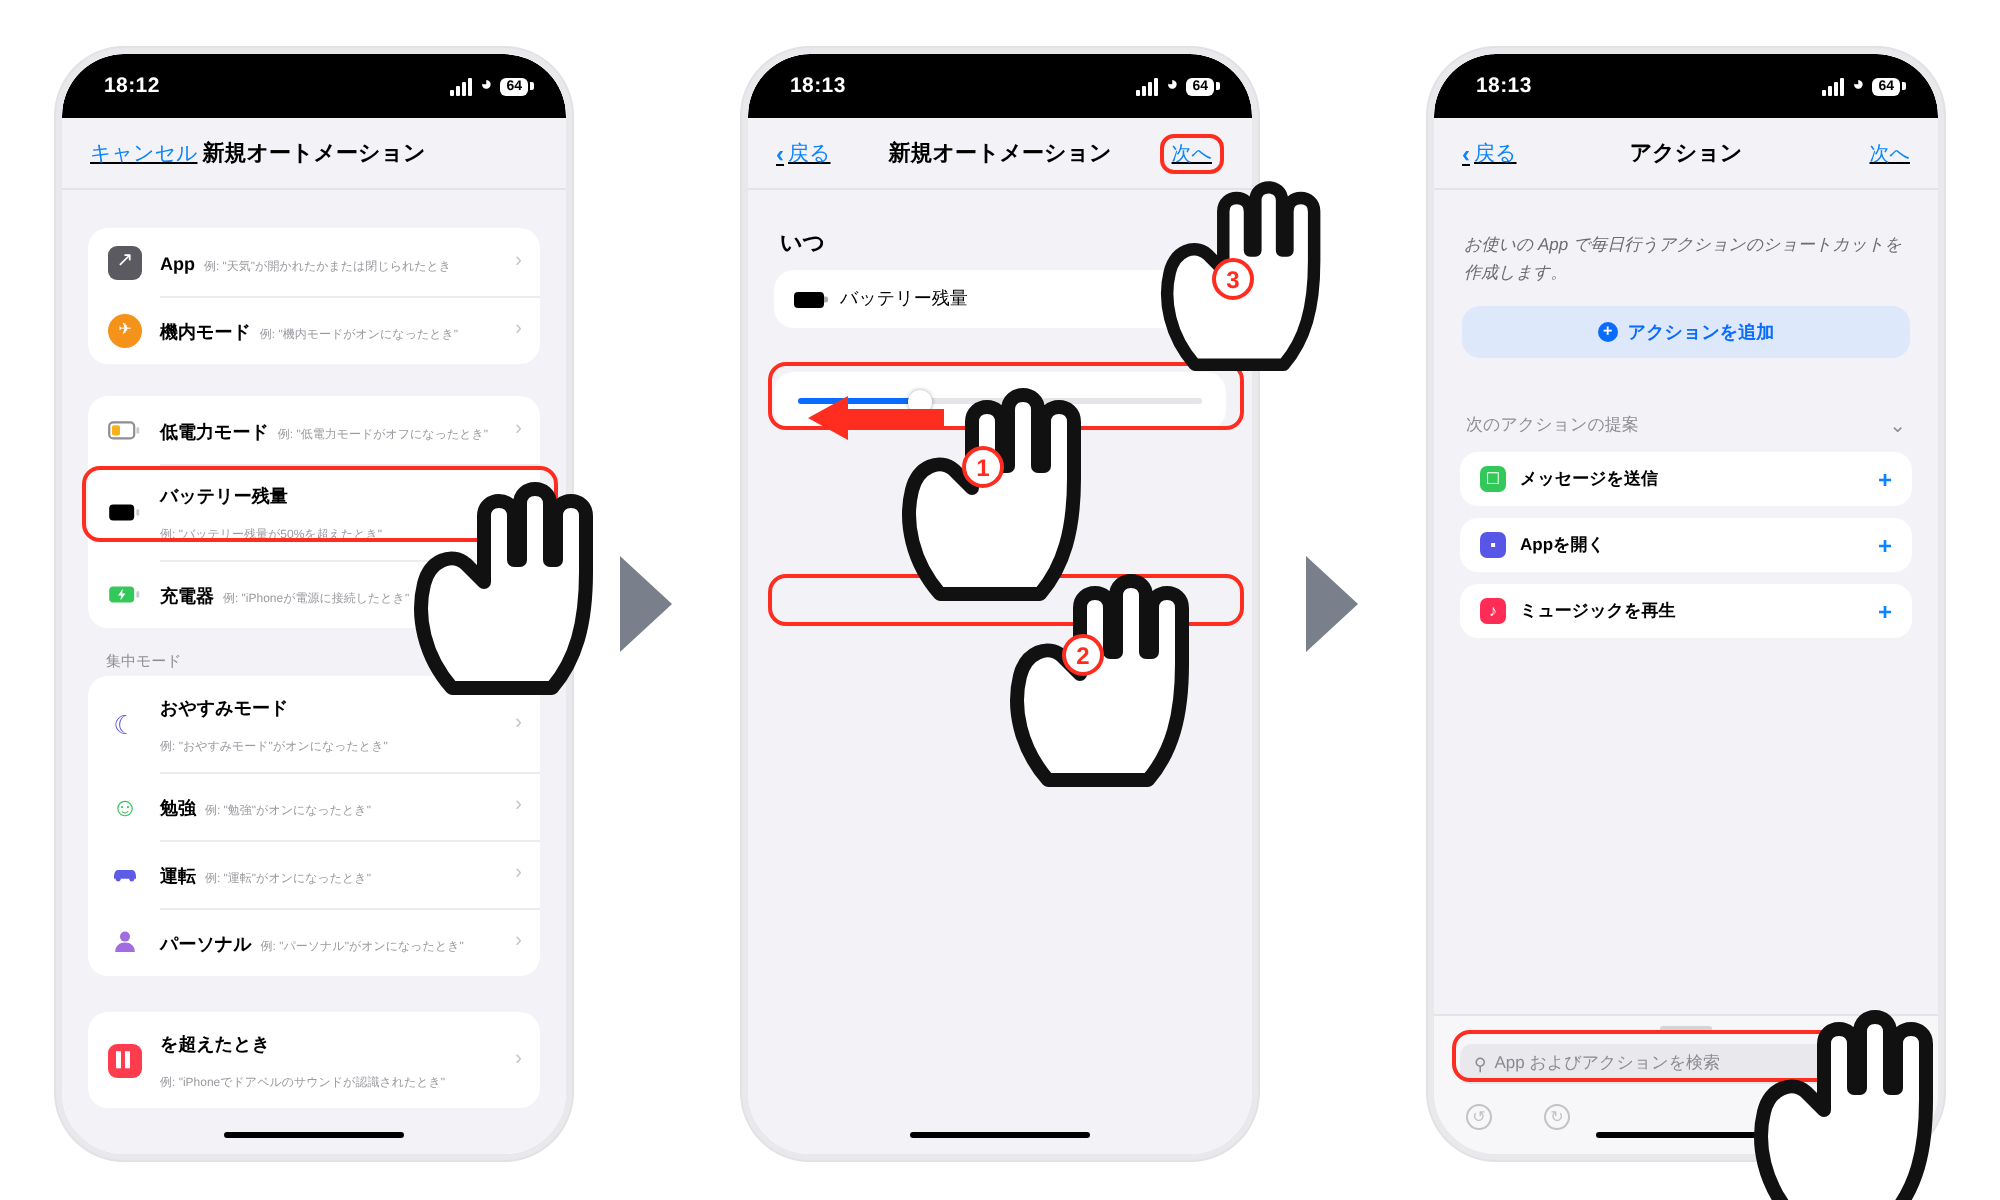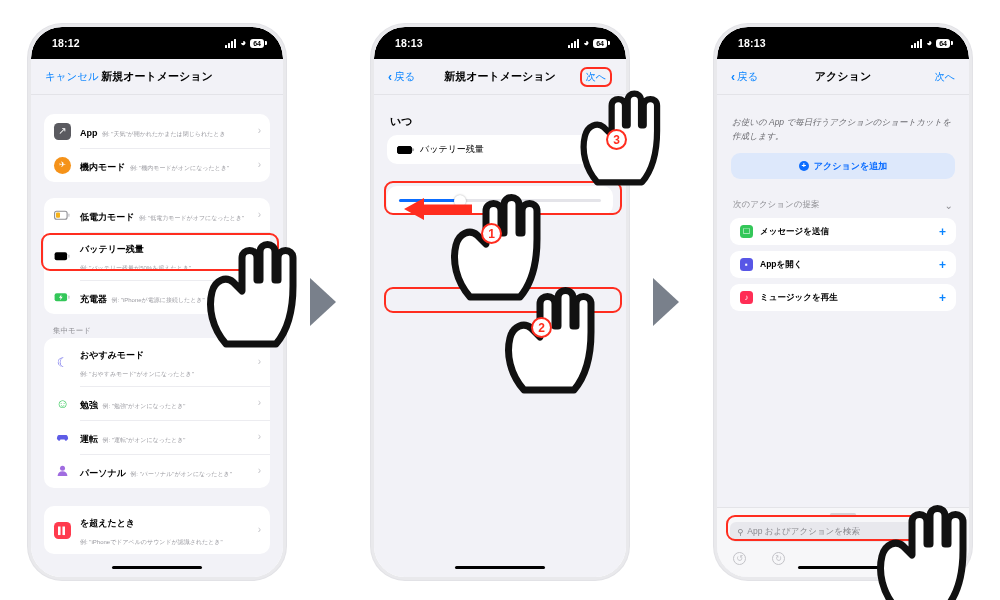--- a/index.html
+++ b/index.html
@@ -77,20 +77,21 @@
   }
 
   
   .navbar {
     position: relative;
     height: 36px;
     background: #f2f2f7;
     display: flex; align-items: center;
     padding: 4px 14px;
     border-bottom: 1px solid #e3e3e8;
+    text-decoration: underline;
   }
   .nav-left { font-size: 10.5px; color: #0a84ff; display:flex; align-items:center; gap:2px; white-space: nowrap;}
   .nav-chevron { font-size: 12px; font-weight: 600; line-height: 1; color:#0a84ff; }
   .nav-title {
     position: absolute; left: 0; right: 0;
     text-align: center;
     font-size: 11px; font-weight: bold; color: #000;
     pointer-events: none;
   }
   .nav-right {
@@ -225,21 +226,21 @@
     font-size: 9px; font-weight: bold; color: #0a6cff;
   }
   .plus-circle {
     width: 10px; height: 10px; border-radius: 50%;
     background:#0a6cff; color:#fff; font-size: 8px;
     display:flex; align-items:center; justify-content:center;
     line-height:1; font-weight: bold;
   }
   .sugg-head {
     display:flex; align-items:flex-end;
-    margin: 20px 16px 7px 16px;
+    margin: 28px 16px 7px 16px;
     font-size: 8.5px; color: #8e8e93; gap: 32px;
   }
   .sugg-head .chev-d { margin-left:auto; color:#8e8e93; font-size: 10px; }
   .sugg {
     margin: 0 13px 6px 13px;
     background:#fff; border-radius: 9px;
     display:flex; align-items:center;
     padding: 7px 10px;
     font-size: 8.5px; font-weight: bold; color:#000;
   }

